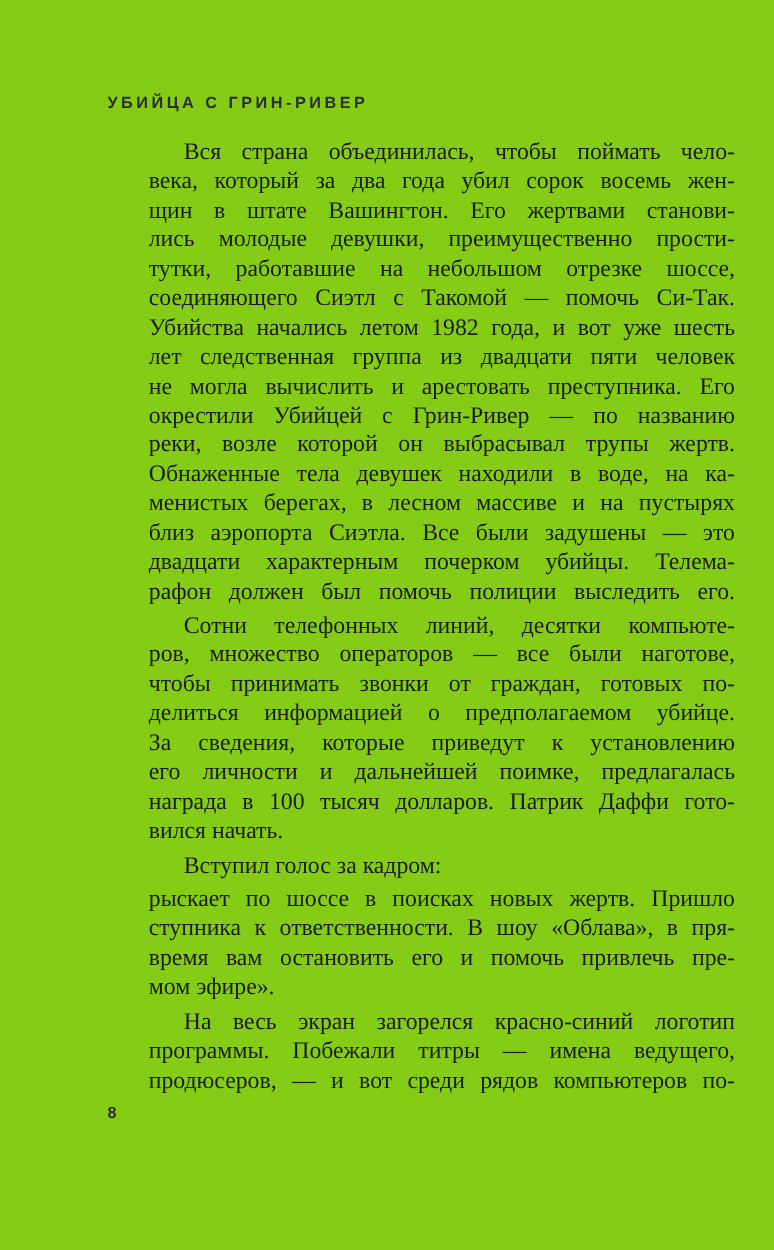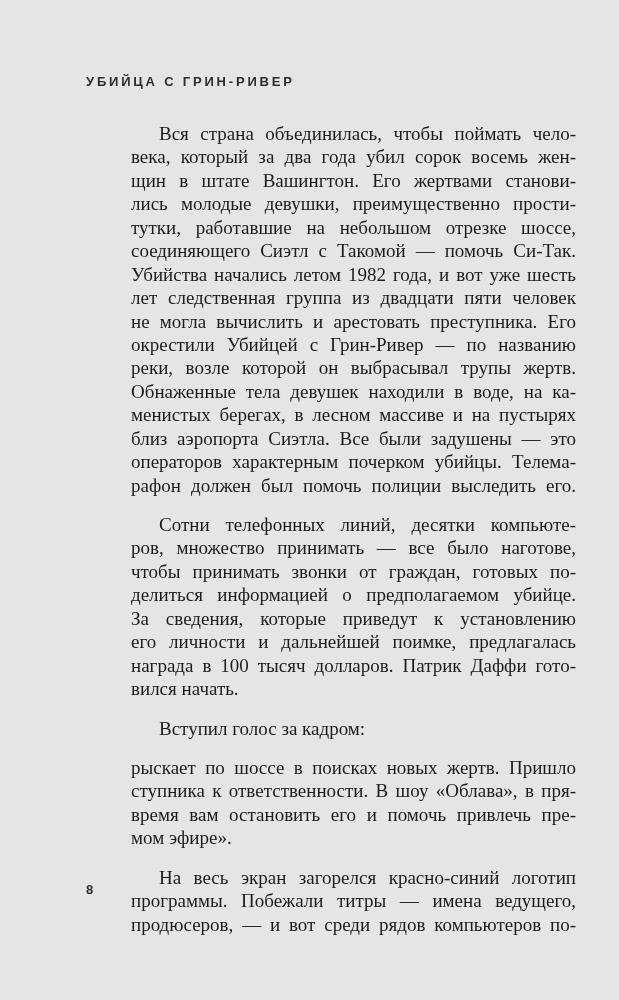--- a/index.html
+++ b/index.html
@@ -4,21 +4,21 @@
 <style>
   html, body {
     margin: 0;
     padding: 0;
     background: #ffffff;
   }
   .book-page {
     position: relative;
     width: 619px;
     height: 1000px;
-    background: #e5e5e5;
+    background: #84cc16;
     overflow: hidden;
     color: #1c1c1c;
   }
   .running-head {
     position: absolute;
     left: 86px;
     top: 74px;
     font-family: "Liberation Sans", sans-serif;
     font-size: 13px;
     font-weight: 600;
@@ -30,21 +30,21 @@
     position: absolute;
     left: 115px;
     top: 106px;
     width: 477px;
     font-family: "Liberation Serif", "DejaVu Serif", serif;
     font-size: 19px;
     line-height: 23.45px;
     color: #1c1c1c;
   }
   .paragraph {
-    margin: 16px;
+    margin: 4px;
     padding: 0;
   }
   .line {
     text-align: justify;
     text-align-last: justify;
     white-space: normal;
     height: 23.45px;
   }
   .line.indent {
     text-indent: 28px;
@@ -77,26 +77,26 @@
         <div class="line">тутки, работавшие на небольшом отрезке шоссе,</div>
         <div class="line">соединяющего Сиэтл с Такомой — помочь Си-Так.</div>
         <div class="line">Убийства начались летом 1982 года, и вот уже шесть</div>
         <div class="line">лет следственная группа из двадцати пяти человек</div>
         <div class="line">не могла вычислить и арестовать преступника. Его</div>
         <div class="line">окрестили Убийцей с Грин-Ривер — по названию</div>
         <div class="line">реки, возле которой он выбрасывал трупы жертв.</div>
         <div class="line">Обнаженные тела девушек находили в воде, на ка-</div>
         <div class="line">менистых берегах, в лесном массиве и на пустырях</div>
         <div class="line">близ аэропорта Сиэтла. Все были задушены — это</div>
-        <div class="line">операторов характерным почерком убийцы. Телема-</div>
+        <div class="line">двадцати характерным почерком убийцы. Телема-</div>
         <div class="line">рафон должен был помочь полиции выследить его.</div>
       </div>
       <div class="paragraph">
         <div class="line indent">Сотни телефонных линий, десятки компьюте-</div>
-        <div class="line">ров, множество принимать — все было наготове,</div>
+        <div class="line">ров, множество операторов — все были наготове,</div>
         <div class="line">чтобы принимать звонки от граждан, готовых по-</div>
         <div class="line">делиться информацией о предполагаемом убийце.</div>
         <div class="line">За сведения, которые приведут к установлению</div>
         <div class="line">его личности и дальнейшей поимке, предлагалась</div>
         <div class="line">награда в 100 тысяч долларов. Патрик Даффи гото-</div>
         <div class="line end">вился начать.</div>
       </div>
       <div class="paragraph">
         <div class="line indent end">Вступил голос за кадром:</div>
       </div>

